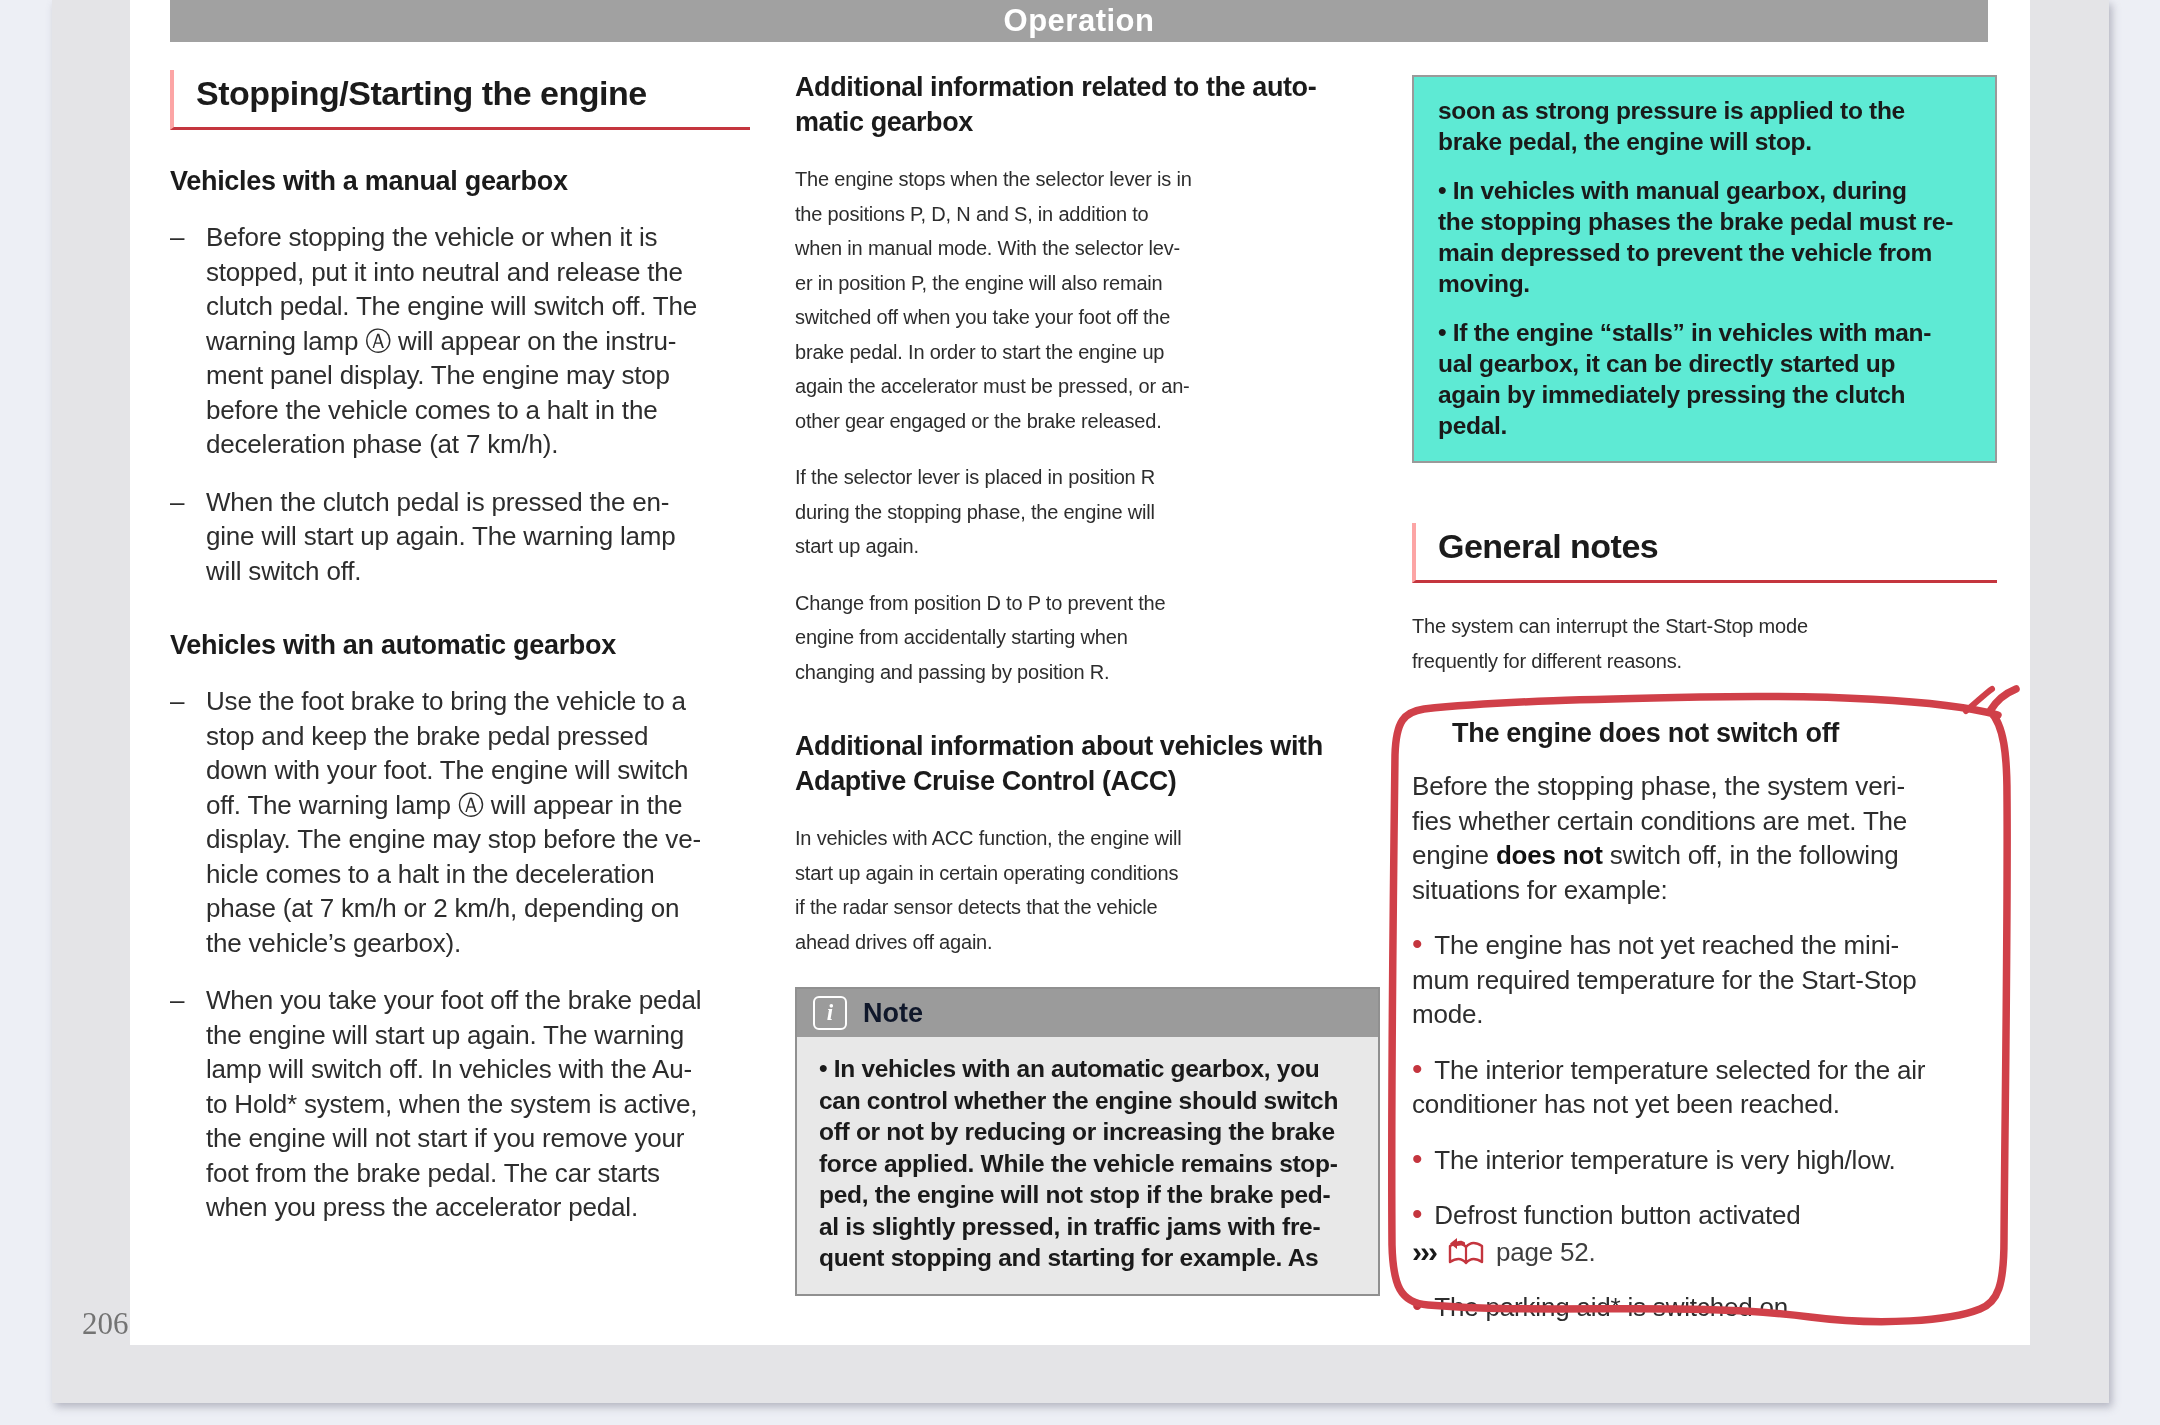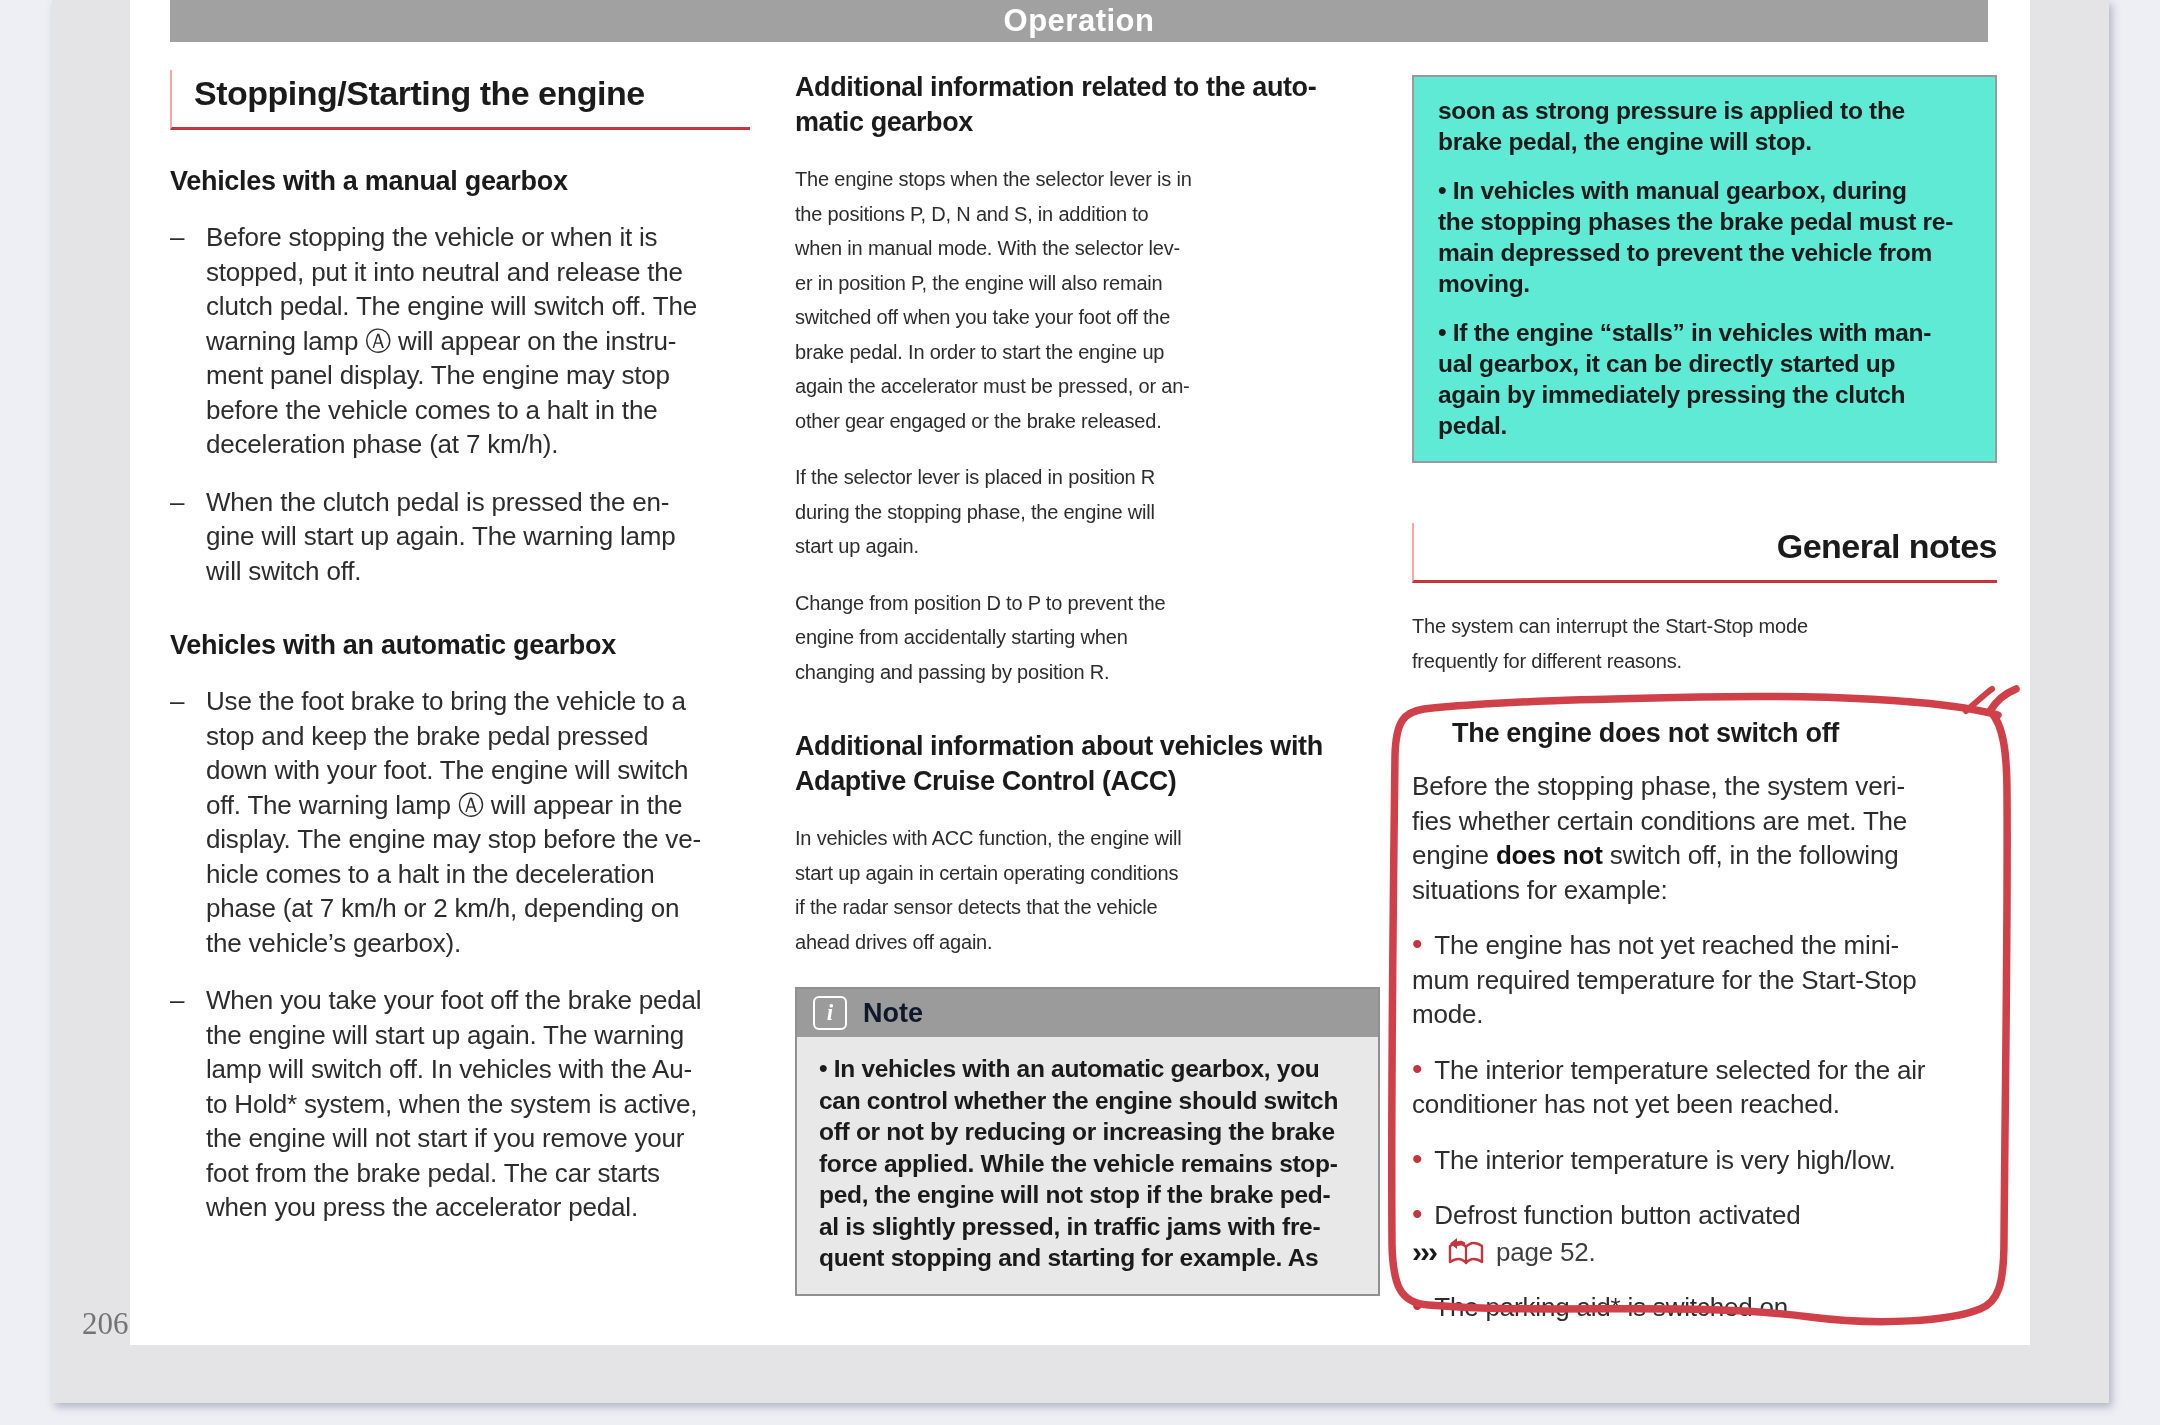--- a/index.html
+++ b/index.html
@@ -8,41 +8,41 @@
   .sheet{position:absolute;left:52px;top:0;width:2057px;height:1403px;background:#e4e4e7;
          box-shadow:3px 4px 8px rgba(110,110,130,.45);}
   .content{position:absolute;left:78px;top:0;width:1900px;height:1345px;background:#ffffff;}
   .ribbon{position:absolute;left:40px;top:0;width:1818px;height:42px;background:#a1a1a1;
           color:#ffffff;font-weight:bold;font-size:31px;line-height:42px;text-align:center;letter-spacing:.5px;}
   .col{position:absolute;top:70px;color:#2d2d2d;}
   .col1{left:40px;width:580px;}
   .col2{left:665px;width:585px;}
   .col3{left:1282px;width:585px;}
   .pre{white-space:pre-line;}
-  .sec-head{border-left:2px solid #fca5a5;border-bottom:3px solid #c4353e;padding:4px 0 14px 22px;}
+  .sec-head{border-left:4px solid #fca5a5;border-bottom:3px solid #c4353e;padding:4px 0 14px 22px;}
   .sec-head .t{font-size:34px;font-weight:bold;color:#1b1b1b;letter-spacing:-.5px;}
   .subhead{margin-top:36px;font-size:27px;font-weight:bold;color:#1b1b1b;letter-spacing:-.3px;}
   .ditem{display:flex;margin-top:23px;}
   .dash{flex:0 0 36px;font-size:26px;line-height:34.5px;color:#2d2d2d;}
   .dtext{font-size:26px;line-height:34.5px;letter-spacing:-.2px;}
   .h2l{font-size:27px;font-weight:bold;line-height:35px;color:#1b1b1b;letter-spacing:-.4px;}
   .para{margin-top:22px;font-size:20px;line-height:34.5px;letter-spacing:-.2px;}
   .mt40{margin-top:40px;}
   .notebox{margin-top:28px;border:2px solid #909090;background:#e8e8e8;}
   .notehead{display:flex;align-items:center;gap:16px;background:#9b9b9b;height:48px;padding:0 16px;}
   .iicon{display:inline-flex;align-items:center;justify-content:center;width:30px;height:30px;
          border:2.5px solid #ffffff;border-radius:6px;color:#ffffff;
          font-family:"Liberation Serif",serif;font-style:italic;font-weight:bold;font-size:23px;}
   .notetitle{color:#0f172a;font-size:27px;font-weight:bold;}
   .notebody{padding:16px 9px 20px 22px;font-size:24.5px;font-weight:bold;line-height:31.5px;
             color:#1a1a1a;letter-spacing:-.3px;}
   .graybox{margin-top:5px;border:2px solid #9a9a9a;background:#5eead4;padding:18px 24px 20px 24px;}
   .graybox .gp{font-size:24.5px;font-weight:bold;line-height:31px;color:#1a1a1a;letter-spacing:-.3px;}
   .graybox .gp + .gp{margin-top:18px;}
-  .gn-head{margin-top:60px;text-align:right;}
+  .gn-head{margin-top:60px;}
   .circ-title{margin-top:40px;font-size:27px;font-weight:bold;color:#1b1b1b;letter-spacing:-.3px;margin-left:40px;}
   .intro{margin-top:20px;font-size:26px;line-height:34.5px;letter-spacing:-.2px;}
   .intro b{color:#111;}
   .rbullet{margin-top:20px;font-size:26px;line-height:34.5px;letter-spacing:-.2px;}
   .rdot{color:#c4353e;font-size:30px;margin-right:12px;}
   .refline{margin-top:2px;display:flex;align-items:center;gap:10px;}
   .chev{font-size:30px;font-weight:900;letter-spacing:-2px;color:#1a1a1a;}
   .pageref{font-size:26px;font-weight:normal;color:#3f3f3f;}
   .pagenum{position:absolute;left:30px;top:1306px;font-family:"Liberation Serif",serif;
            font-size:31px;color:#737373;}

